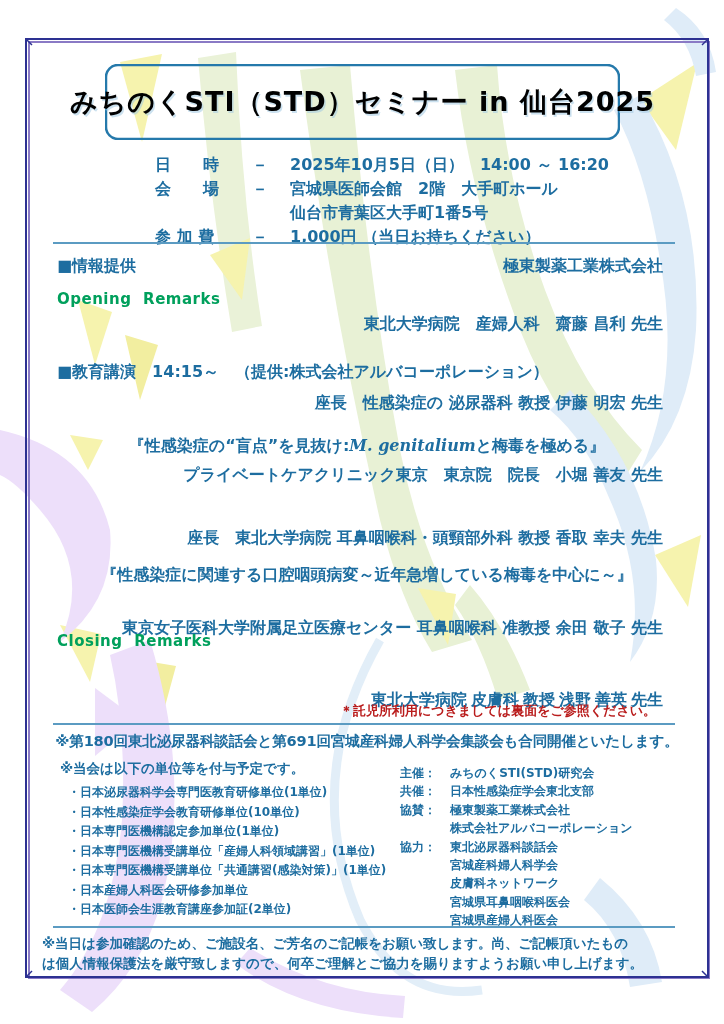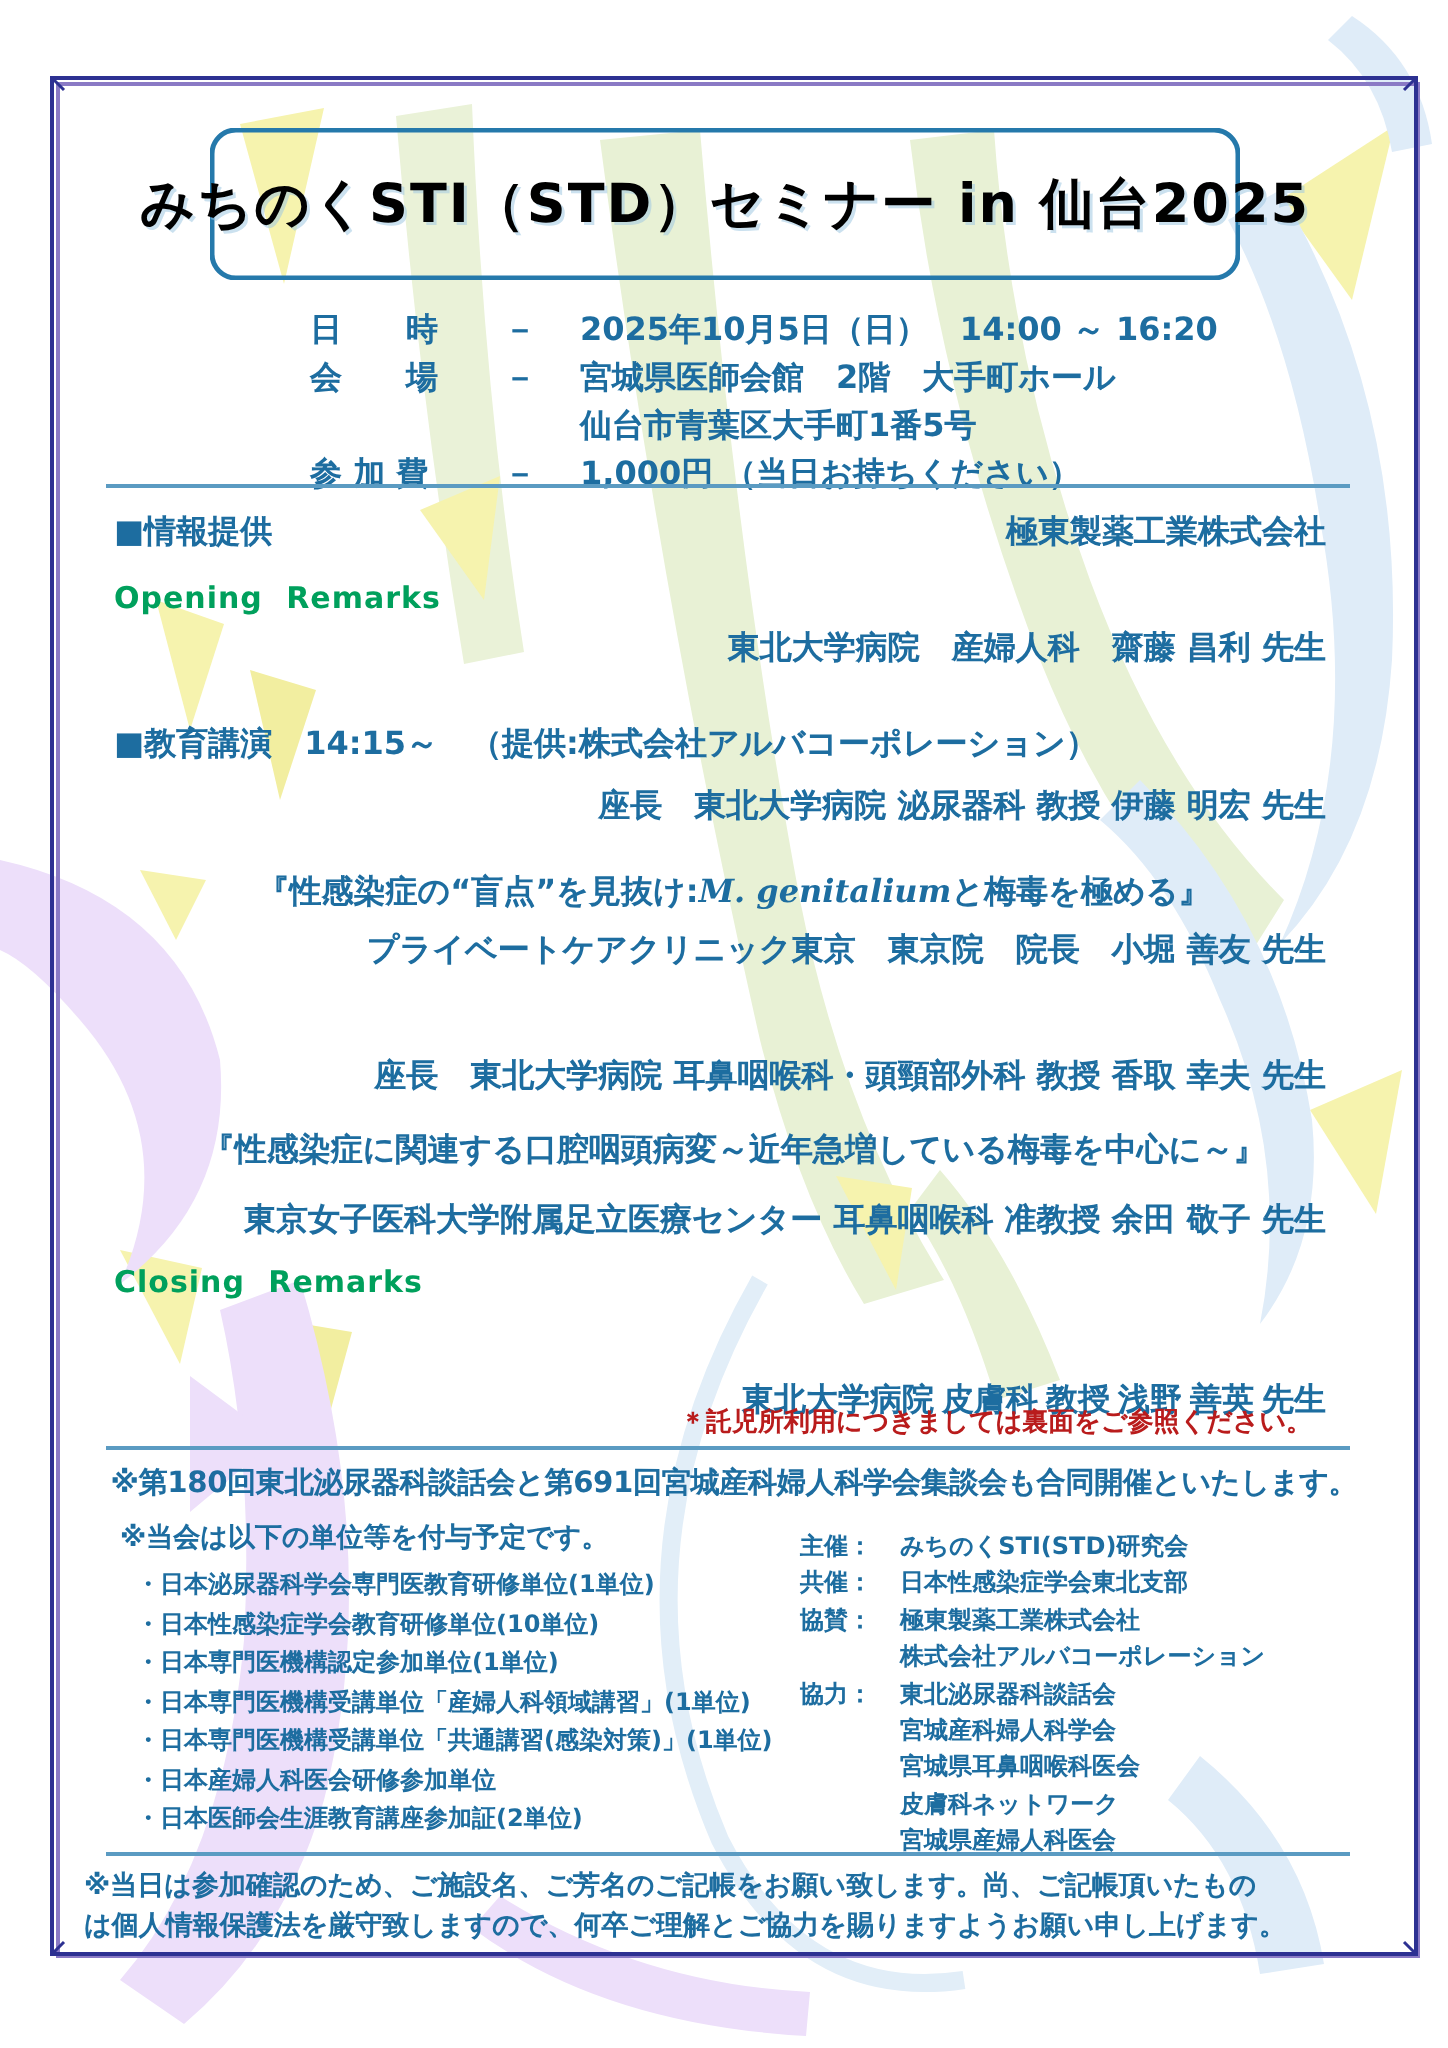--- a/index.html
+++ b/index.html
@@ -131,29 +131,29 @@
 
     <div class="abs split-row" style="top:218px;">
       <span>■情報提供</span>
       <span>極東製薬工業株式会社</span>
     </div>
 
     <div class="abs h-left green" style="top:252px;">Opening Remarks</div>
     <div class="abs r-line" style="top:276px;">東北大学病院　産婦人科　齋藤 昌利 先生</div>
 
     <div class="abs h-left" style="top:324px;">■教育講演　14:15～　（提供:株式会社アルバコーポレーション）</div>
-    <div class="abs r-line" style="top:355px;">座長　東北大学病院 泌尿器科 教授 伊藤 明宏 先生</div>
+    <div class="abs r-line" style="top:355px;">座長　性感染症の 泌尿器科 教授 伊藤 明宏 先生</div>
     <div class="abs c-line" style="top:398px;">
       <span>『性感染症の“盲点”を見抜け:</span><span class="italic-m">M. genitalium</span><span>と梅毒を極める』</span>
     </div>
     <div class="abs r-line" style="top:427px;">プライベートケアクリニック東京　東京院　院長　小堀 善友 先生</div>
 
     <div class="abs r-line" style="top:490px;">座長　東北大学病院 耳鼻咽喉科・頭頸部外科 教授 香取 幸夫 先生</div>
     <div class="abs c-line" style="top:527px;">『性感染症に関連する口腔咽頭病変～近年急増している梅毒を中心に～』</div>
-    <div class="abs r-line" style="top:562px;padding-left:12px;">東京女子医科大学附属足立医療センター 耳鼻咽喉科 准教授 余田 敬子 先生</div>
+    <div class="abs r-line" style="top:580px;padding-left:12px;">東京女子医科大学附属足立医療センター 耳鼻咽喉科 准教授 余田 敬子 先生</div>
 
     <div class="abs h-left green" style="top:594px;">Closing Remarks</div>
     <div class="abs r-line" style="top:652px;font-family:Liberation Serif, serif;">東北大学病院 皮膚科 教授 浅野 善英 先生</div>
 
     <div class="abs daycare" style="top:664px;">＊託児所利用につきましては裏面をご参照ください。</div>
 
     <div class="rule" style="top:685px;"></div>
 
     <div class="abs joint" style="top:694px;">※第180回東北泌尿器科談話会と第691回宮城産科婦人科学会集談会も合同開催といたします。</div>
 
@@ -188,25 +188,25 @@
       <div class="org-row">
         <span class="org-label">協力：</span>
         <span>東北泌尿器科談話会</span>
       </div>
       <div class="org-row">
         <span class="org-label"></span>
         <span>宮城産科婦人科学会</span>
       </div>
       <div class="org-row">
         <span class="org-label"></span>
+        <span>皮膚科ネットワーク</span>
+      </div>
+      <div class="org-row">
+        <span class="org-label"></span>
         <span>宮城県耳鼻咽喉科医会</span>
-      </div>
-      <div class="org-row">
-        <span class="org-label"></span>
-        <span>皮膚科ネットワーク</span>
       </div>
       <div class="org-row">
         <span class="org-label"></span>
         <span>宮城県産婦人科医会</span>
       </div>
     </div>
 
     <div class="rule" style="top:888px;"></div>
 
     <div class="registration">

